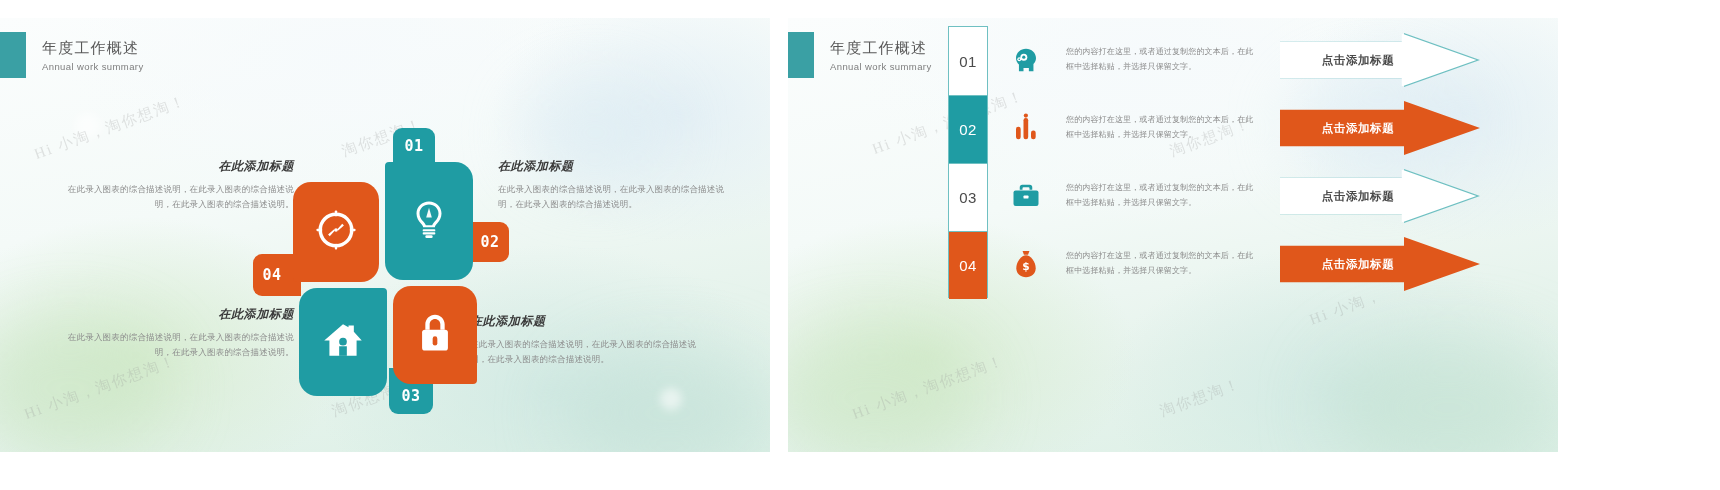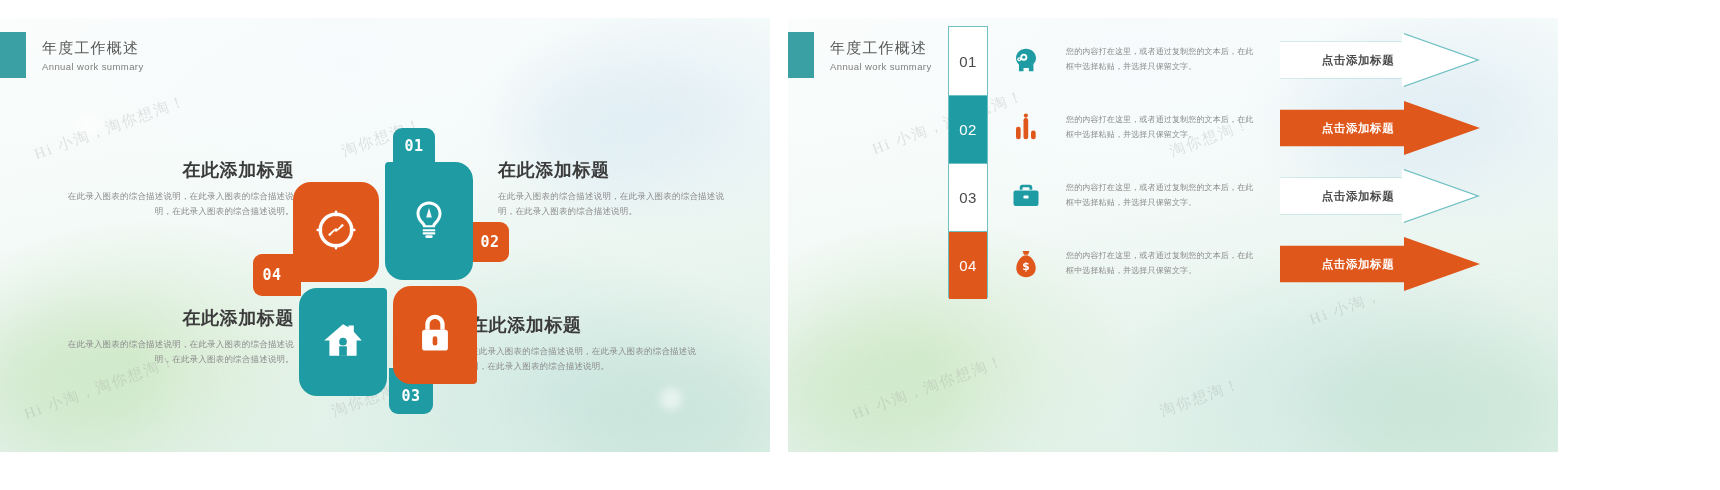--- a/index.html
+++ b/index.html
@@ -93,21 +93,21 @@
     font-family: "DejaVu Sans Mono", monospace;
   }
   .tab-01 { left: 100px; top: -18px; width: 42px; height: 46px; background:#1f9ca3; border-radius: 9px 9px 0 0; padding-bottom: 10px;}
   .tab-02 { left: 168px; top: 76px;  width: 48px; height: 40px; background:#e0571b; border-radius: 0 9px 9px 0; padding-left: 10px;}
   .tab-03 { left: 96px; top: 222px; width: 44px; height: 46px; background:#1f9ca3; border-radius: 0 0 9px 9px; padding-top: 10px;}
   .tab-04 { left: -40px; top: 108px; width: 48px; height: 42px; background:#e0571b; border-radius: 9px 0 0 9px; padding-right: 10px;}
 
   .ltxt { position: absolute; width: 232px; }
   .ltxt.r { text-align: right; }
   .ltxt.l { text-align: left; }
-  .ltxt .t { font-size: 18px; color: #3b3b3b; font-weight: bold; letter-spacing: .6px; margin-bottom: 7px; }
+  .ltxt .t { font-size: 12px; color: #3b3b3b; font-weight: bold; letter-spacing: .6px; margin-bottom: 7px; font-style: italic; }
   .ltxt .b { font-size: 8.5px; color: #8b8b8b; line-height: 1.75; letter-spacing: .2px; }
 
   .lt-1 { left: 62px;  top: 140px; }
   .lt-2 { left: 498px; top: 140px; }
   .lt-3 { left: 62px;  top: 288px; }
   .lt-4 { left: 470px; top: 295px; }
 
   
   .numcol {
     position: absolute;

